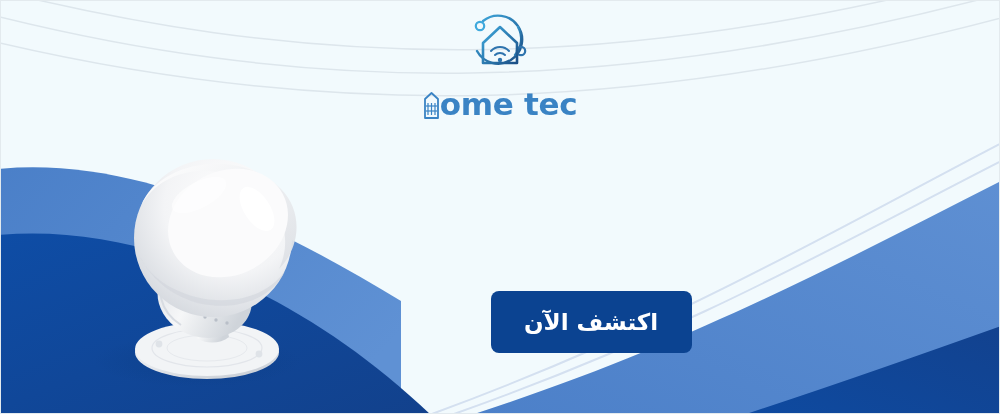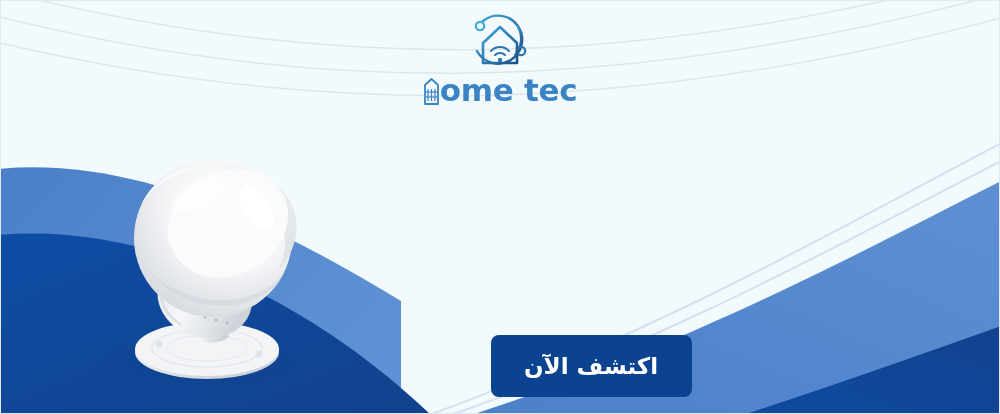--- a/index.html
+++ b/index.html
@@ -18,21 +18,21 @@
   svg.layer{display:block;}
 
   
   #logo-block{
     position:absolute;left:0;right:0;top:10px;
     display:flex;flex-direction:column;align-items:center;
     z-index:5;
   }
   #logo-mark{width:74px;height:58px;display:block;}
   #logo-wordmark{
-    margin-top:2px;
+    margin-top:16px;
     display:flex;align-items:flex-end;
     height:34px;
   }
   #logo-h-glyph{width:17px;height:30px;display:block;}
   #logo-word-text{
     font-size:31px;
     font-weight:600;
     letter-spacing:-0.3px;
     color:#3a83c4;
     line-height:30px;
@@ -69,21 +69,20 @@
     width:201px;height:62px;
     background:#0b4391;
     color:#ffffff;
     border:none;border-radius:8px;
     font-size:23px;font-weight:700;
     direction:rtl;
     cursor:pointer;
     font-family:"DejaVu Sans","Liberation Sans",sans-serif;
     display:flex;align-items:center;justify-content:center;
     padding:0;
-    margin-top:44px;
   }
 
   
   #sensor-device{
     position:absolute;left:88px;top:150px;
     width:240px;height:240px;z-index:4;
   }
   #sensor-device svg{display:block;width:240px;height:240px;}
 </style>
 </head>

